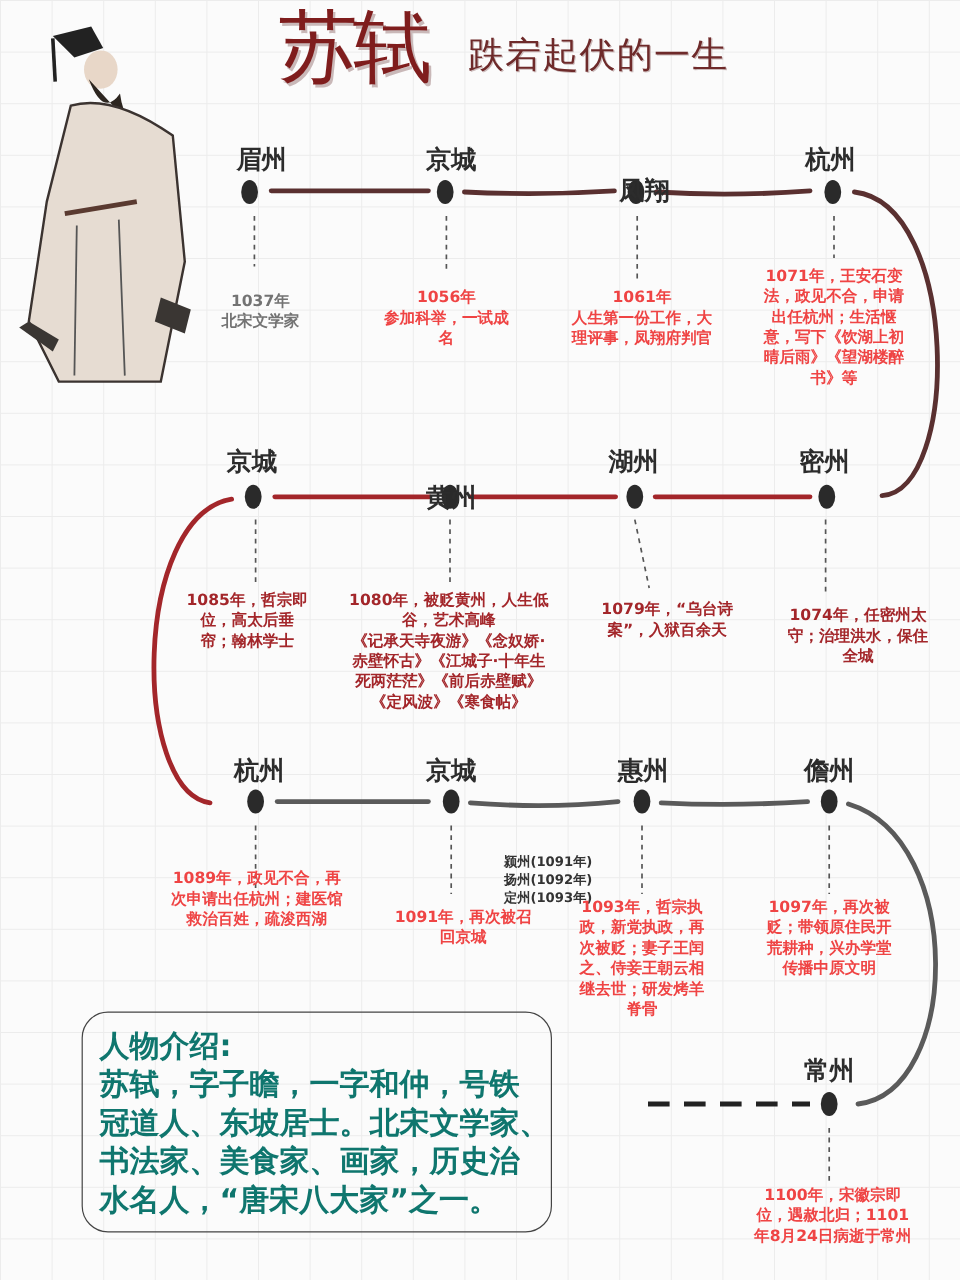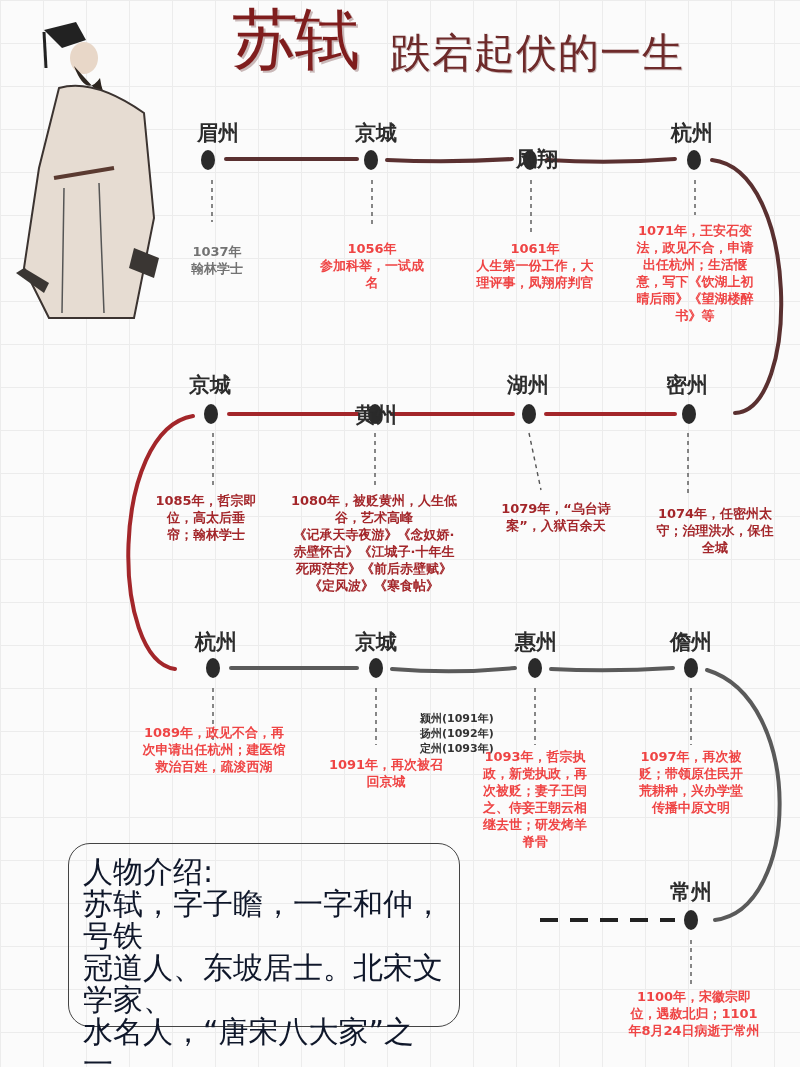--- a/index.html
+++ b/index.html
@@ -7,29 +7,29 @@
     font-family:"DejaVu Sans","Liberation Sans",sans-serif;
     background-color:#fbfbfb;
     background-image:
       linear-gradient(to right,#ececec 1px,transparent 1px),
       linear-gradient(to bottom,#ececec 1px,transparent 1px);
     background-size:43px 43px;}
   .abs{position:absolute;}
   svg.lines{position:absolute;left:0;top:0;}
   .title-main{left:232px;top:0px;font-size:66px;color:#7f1d1d;font-family:"DejaVu Serif","Liberation Serif",serif;letter-spacing:-4px;line-height:80px;
     text-shadow:2px 2px 0 #c9b8b8;}
-  .title-sub{left:390px;top:26px;font-size:41px;color:#6e2a2a;letter-spacing:1px;text-shadow:1px 1px 0 #cbb;}
+  .title-sub{left:390px;top:26px;font-size:30px;color:#6e2a2a;letter-spacing:1px;text-shadow:1px 1px 0 #cbb;}
   .city{font-size:21px;font-weight:bold;color:#2c2c2c;width:80px;text-align:center;}
   .note{font-size:13px;line-height:17px;text-align:center;font-weight:bold;}
   .note.dark{color:#737373;}
   .note.red{color:#a3262a;}
   .note.gray{color:#ef4444;text-align:center;}
   .side{font-size:11px;line-height:15px;font-weight:bold;color:#333;margin-top:31px;}
   .intro{left:68px;top:843px;width:392px;height:184px;border:1.5px solid #444;border-radius:22px;
-    padding:12px 0 0 14px;box-sizing:border-box;font-size:30px;line-height:32px;color:#0f172a;}
+    padding:12px 0 0 14px;box-sizing:border-box;font-size:25px;line-height:32px;color:#0f766e;font-weight:bold;}
   .intro .hd{display:block;}
   .figure{left:4px;top:18px;width:180px;height:310px;}
 </style>
 </head>
 <body>
 
 <svg class="lines" width="800" height="1067">
 
   <g stroke="#5a3030" stroke-width="4" fill="none" stroke-linecap="round">
     <line x1="226" y1="159" x2="357" y2="159"></line>
@@ -102,21 +102,21 @@
 <div class="abs title-main">苏轼</div>
 <div class="abs title-sub">跌宕起伏的一生</div>
 
 <div class="abs city" style="left:178px;top:119px;">眉州</div>
 <div class="abs city" style="left:336px;top:119px;">京城</div>
 <div class="abs city" style="left:497px;top:119px;margin-top:26px;">凤翔</div>
 <div class="abs city" style="left:652px;top:119px;">杭州</div>
 
 <div class="abs note dark" style="left:172px;top:243px;width:90px;">
   <div>1037年</div>
-    <div>翰林学士</div>
+    <div>北宋文学家</div>
 </div>
 <div class="abs note gray" style="left:302px;top:240px;width:140px;font-weight:bold;">
   <div>1056年</div>
     <div>参加科举，一试成</div>
     <div>名</div>
 </div>
 <div class="abs note gray" style="left:460px;top:240px;width:150px;">
   <div>1061年</div>
     <div>人生第一份工作，大</div>
     <div>理评事，凤翔府判官</div>
@@ -197,14 +197,15 @@
 <div class="abs note gray" style="left:616px;top:988px;width:156px;">
   <div>1100年，宋徽宗即</div>
     <div>位，遇赦北归；1101</div>
     <div>年8月24日病逝于常州</div>
 </div>
 
 <div class="abs intro">
   <span class="hd">人物介绍:</span>
   <div>苏轼，字子瞻，一字和仲，号铁</div>
   <div>冠道人、东坡居士。北宋文学家、</div>
+  <div>书法家、美食家、画家，历史治</div>
   <div>水名人，“唐宋八大家”之一。</div>
 </div>
 
 </body></html>

